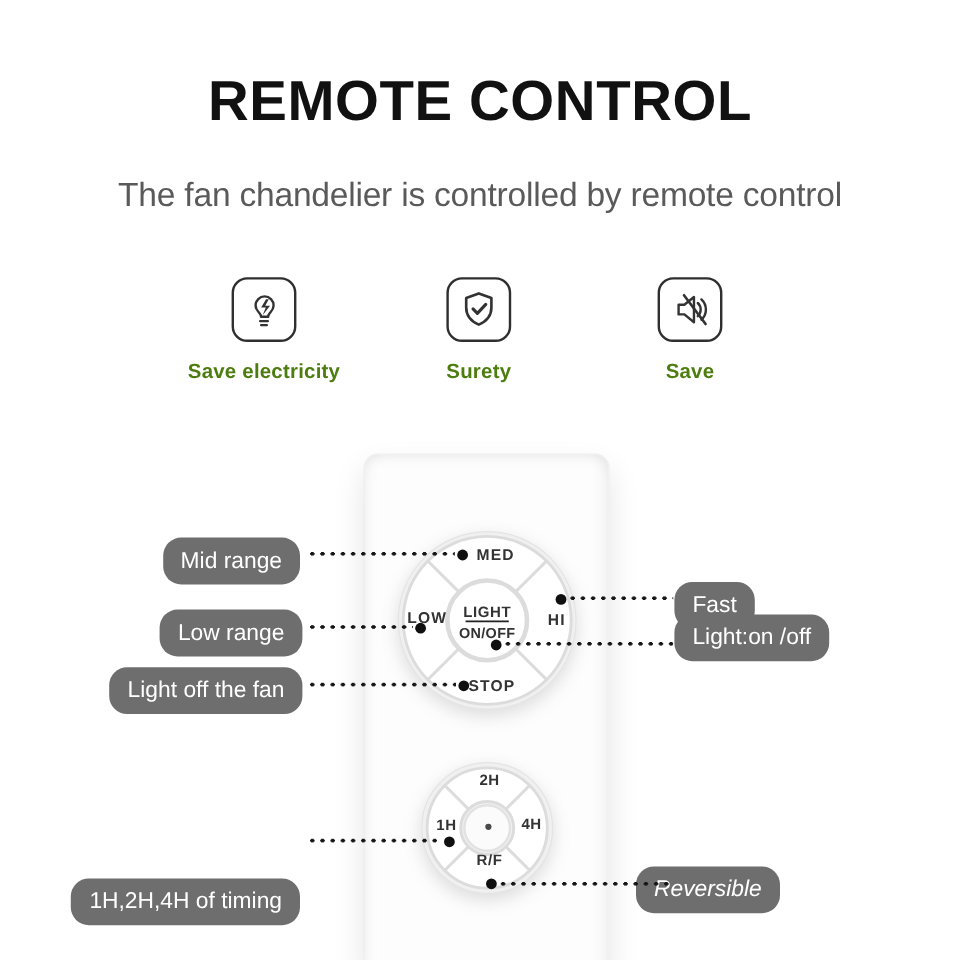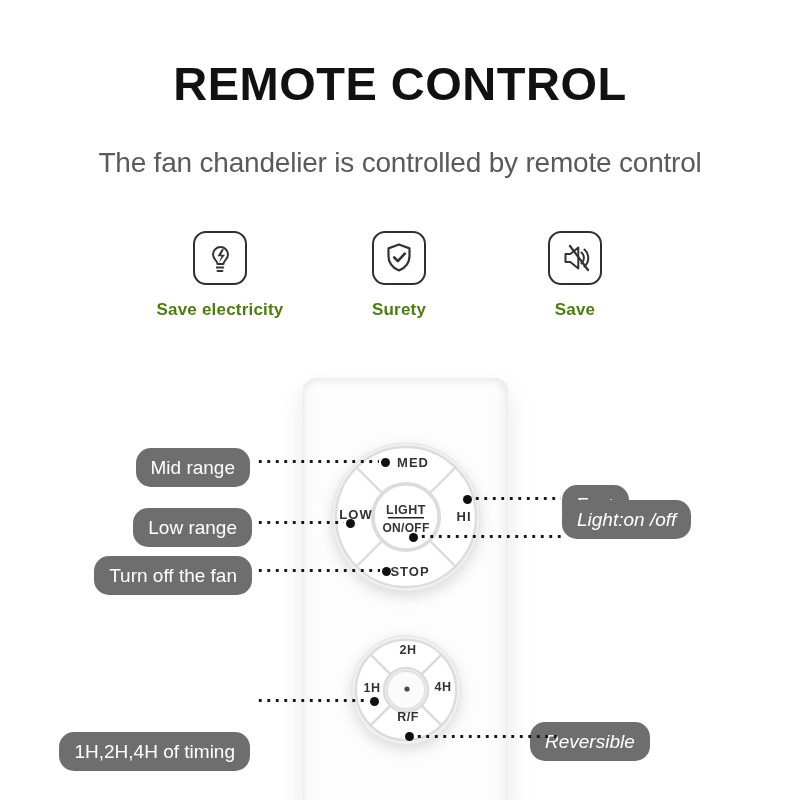--- a/index.html
+++ b/index.html
@@ -107,23 +107,23 @@
   <circle cx="60" cy="60" r="19" fill="#fbfbfb" stroke="#e2e2e2" stroke-width="2"></circle>
   <circle cx="61" cy="59" r="2.6" fill="#4a4a4a"></circle>
   <text class="btn-txt" x="62" y="24" font-size="12.5" letter-spacing="0.5">2H</text>
   <text class="btn-txt" x="26" y="62" font-size="12.5" letter-spacing="0.5">1H</text>
   <text class="btn-txt" x="97" y="60.5" font-size="12.5" letter-spacing="0.5">4H</text>
   <text class="btn-txt" x="62" y="91" font-size="12.5" letter-spacing="0.5">R/F</text>
 </svg>
 
 <div class="abs pill" style="right:550px;top:448px;">Mid range</div>
 <div class="abs pill" style="right:548px;top:508px;">Low range</div>
-<div class="abs pill" style="right:548px;top:556px;">Turn off the fan</div>
+<div class="abs pill" style="right:548px;top:556px;">Light off the fan</div>
 <div class="abs pill" style="left:562px;top:485px;">Fast</div>
-<div class="abs pill" style="left:562px;top:500px;font-style:italic;">Light:on /off</div>
+<div class="abs pill" style="left:562px;top:512px;">Light:on /off</div>
 <div class="abs pill" style="right:550px;top:684px;margin-top:48px;">1H,2H,4H of timing</div>
 <div class="abs pill" style="left:530px;top:722px;font-style:italic;">Reversible</div>
 
 <div class="abs dotline" style="left:256px;top:460px;width:123px;"></div>
 <div class="abs dotline" style="left:256px;top:521px;width:88px;"></div>
 <div class="abs dotline" style="left:256px;top:569px;width:124px;"></div>
 <div class="abs dotline" style="left:473px;top:497px;width:88px;"></div>
 <div class="abs dotline" style="left:419px;top:535px;width:142px;"></div>
 <div class="abs dotline" style="left:256px;top:699px;width:112px;"></div>
 <div class="abs dotline" style="left:415px;top:735px;width:146px;"></div>

